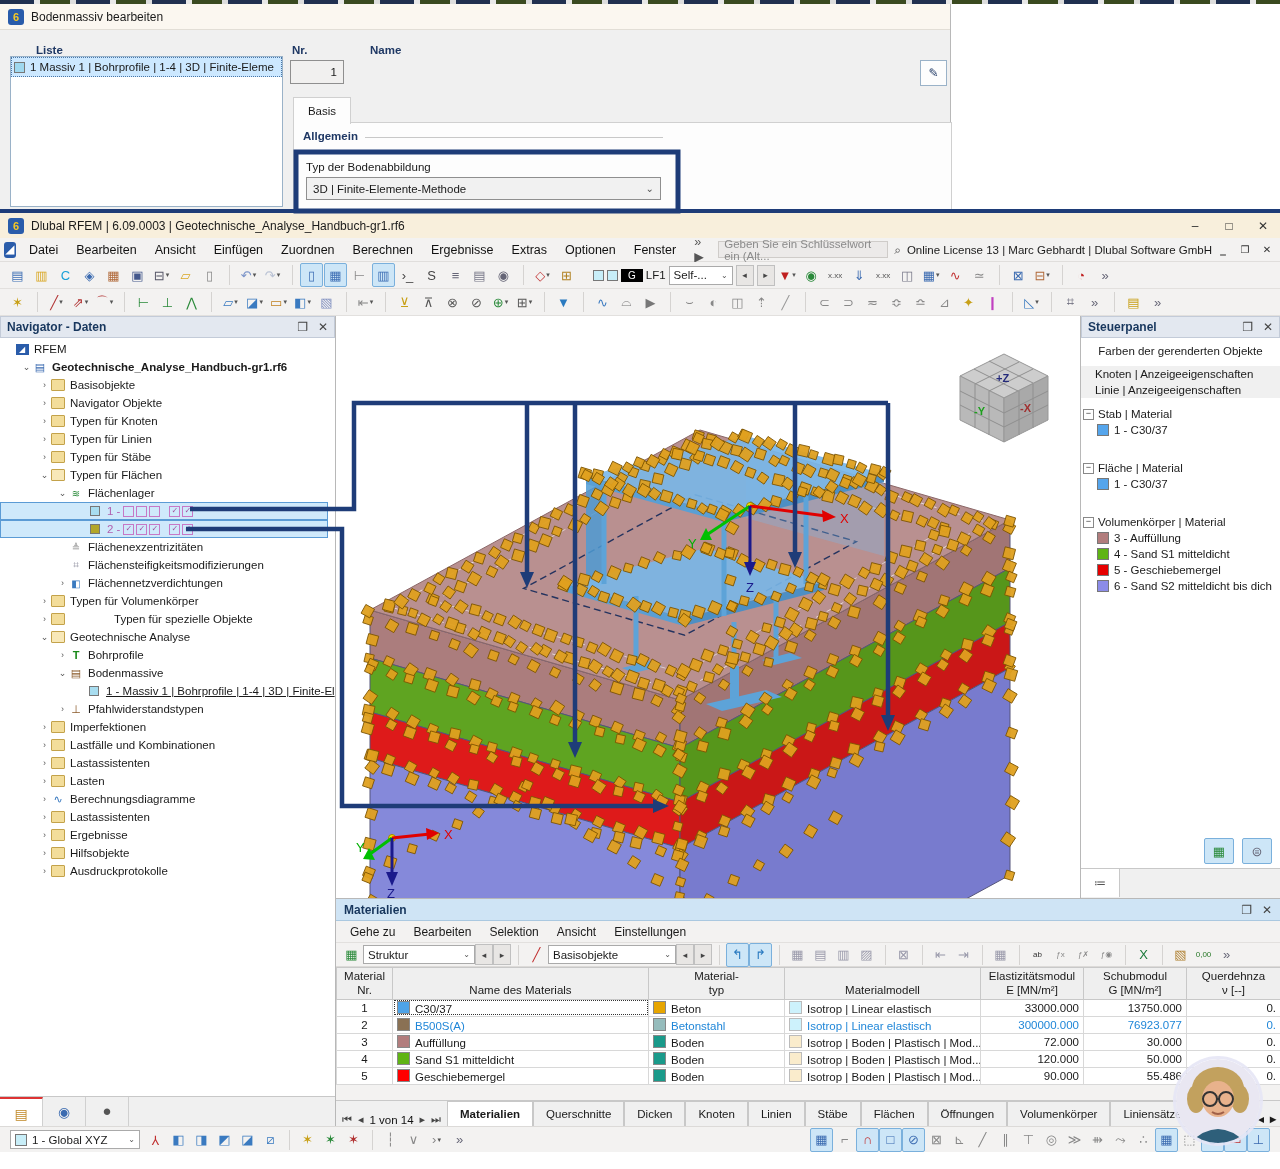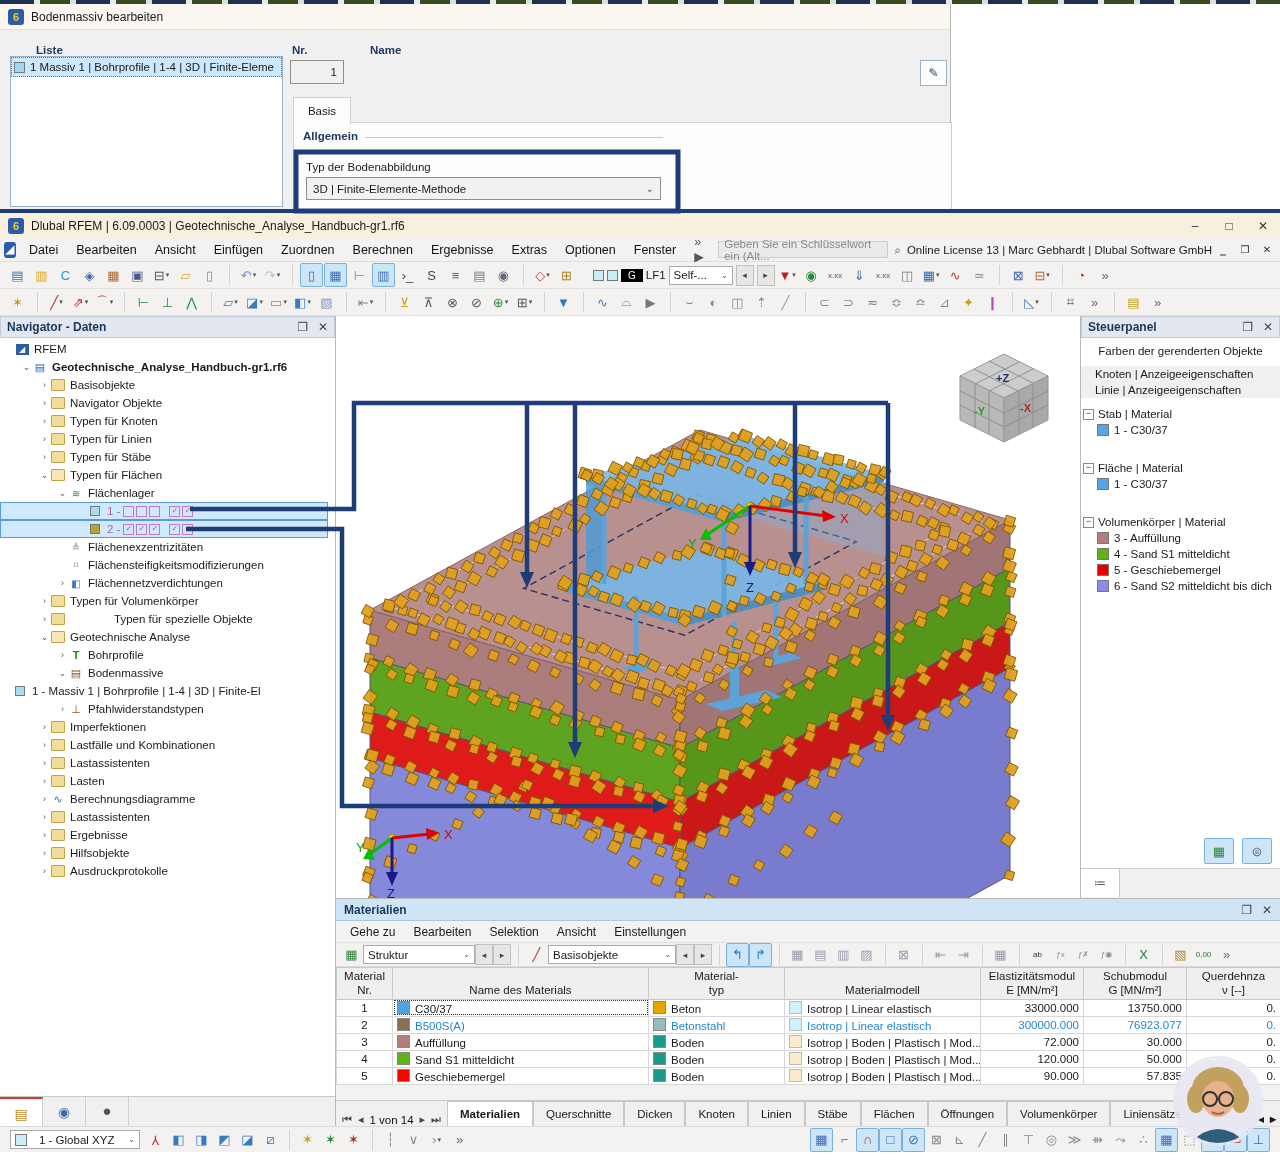--- a/index.html
+++ b/index.html
@@ -51,21 +51,21 @@
   .cp-item{font-size:11.5px;height:16px;display:flex;align-items:center;padding-left:16px;gap:5px;}
   .minusbox{width:9px;height:9px;border:1px solid #888;font-size:9px;line-height:7px;text-align:center;color:#333;background:#fff;}
   
   #viewport{left:336px;top:316px;width:744px;height:582px;background:#fff;overflow:hidden;}
   
   #matpanel{left:336px;top:898px;width:944px;height:202px;background:#f3f2f1;border-top:1px solid #b8b8b8;box-sizing:border-box;}
   #mat-hdr{height:22px;background:#cfe4f5;border-bottom:1px solid #aac8e0;display:flex;align-items:center;padding:0 8px;color:#17365d;font-weight:bold;font-size:12px;box-sizing:border-box;}
   #mat-menu{height:21px;display:flex;align-items:center;padding-left:6px;gap:2px;border-bottom:1px solid #e2e0de;}
   .mmenu{padding:0 8px;font-size:12px;}
   #mat-tools{height:23px;display:flex;align-items:center;padding-left:4px;border-bottom:1px solid #dcdad8;}
-  .combo{height:19px;background:#fff;border:1px solid #aaa;display:flex;align-items:center;font-size:11.5px;padding:0 4px;gap:12px;box-sizing:border-box;}
+  .combo{height:19px;background:#fff;border:1px solid #aaa;display:flex;align-items:center;font-size:11.5px;padding:0 4px;gap:5px;box-sizing:border-box;}
   .combo .car{margin-left:auto;font-size:8px;color:#555;}
   .navarr{width:16px;height:19px;border:1px solid #c0c0c0;background:#e8e6e4;display:flex;align-items:center;justify-content:center;font-size:9px;color:#444;}
   table.mat{border-collapse:collapse;table-layout:fixed;width:944px;font-size:11.5px;background:#fff;}
   table.mat th{background:#efefef;border:1px solid #c8c8c8;font-weight:normal;padding:1px 3px;line-height:1.25;}
   table.mat td{border:1px solid #d8d8d8;padding:0 4px;height:16px;white-space:nowrap;overflow:hidden;}
   .num{text-align:right;}
   .bluetext{color:#1f86d8;}
   .csq{display:inline-block;width:11px;height:11px;border:1px solid #888;vertical-align:-1px;margin-right:5px;}
   .focuscell{outline:1px dotted #333;outline-offset:-2px;}
   
@@ -583,21 +583,21 @@
           </span>
           <span style="white-space: nowrap;">Bohrprofile</span>
         </div>
         <div class="trow" style="padding-left: 56px;">
           <span class="arr">⌄</span>
           <span class="ticon">
             <span style="color:#8a5a2a;">▤</span>
           </span>
           <span style="white-space: nowrap;">Bodenmassive</span>
         </div>
-        <div class="trow" style="">
+        <div class="trow" style="padding-left: 74px; text-decoration: underline;">
           <span class="arr"></span>
           <span class="ticon">
             <span class="sq" style="width:10px;height:10px;background:#a8ddf0;"></span>
           </span>
           <span style="white-space: nowrap;">1 - Massiv 1 | Bohrprofile | 1-4 | 3D | Finite-El</span>
         </div>
         <div class="trow" style="padding-left: 56px;">
           <span class="arr">›</span>
           <span class="ticon">
             <span style="color:#8a5a2a;">⊥</span>
@@ -1556,21 +1556,21 @@
               <td class="num">120.000</td>
               <td class="num">50.000</td>
               <td class="num">0.</td>
             </tr>
             <tr>
               <td class="num" style="text-align: center;">5</td>
               <td><span class="csq" style="background:#ff0000;"></span><span>Geschiebemergel</span></td>
               <td><span class="csq" style="background:#1a9a8a;"></span><span>Boden</span></td>
               <td><span class="csq" style="background:#faeccc;border-color:#bbb;"></span><span>Isotrop | Boden | Plastisch | Mod...</span></td>
               <td class="num">90.000</td>
-              <td class="num">57.835</td>
+              <td class="num">55.486</td>
               <td class="num">0.</td>
             </tr>
           </tbody>
         </table>
       </div>
   </section>
 
   <div id="tabsbar" class="abs">
     <span style="display:flex;align-items:center;font-size:11px;color:#444;padding:0 6px;gap:6px;">
       <span>⏮</span>

